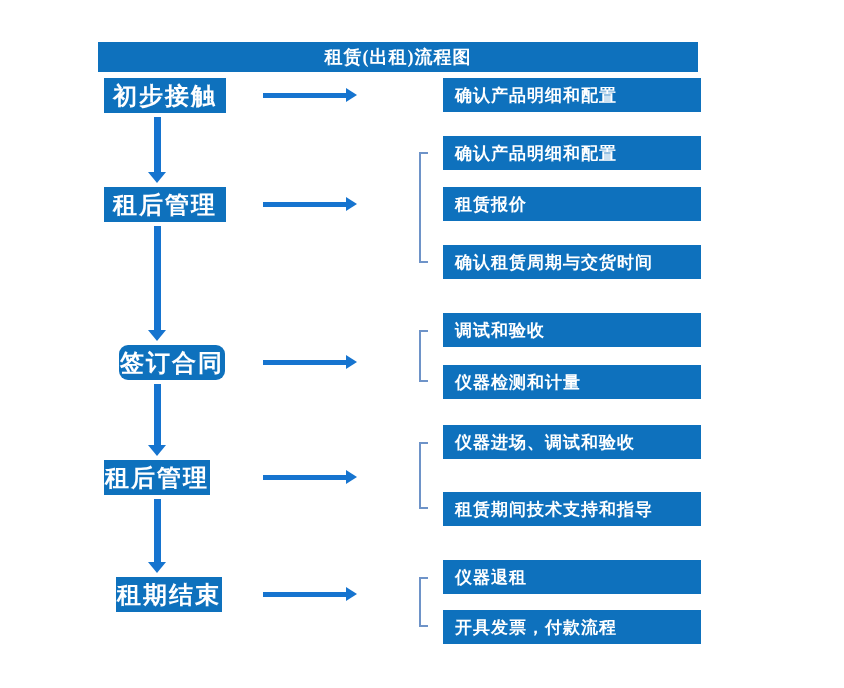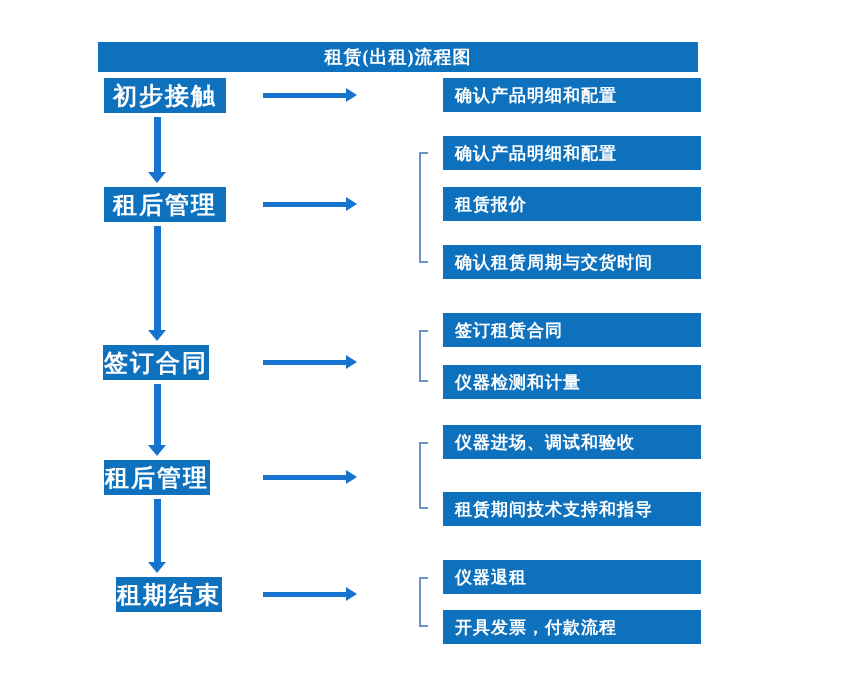--- a/index.html
+++ b/index.html
@@ -77,21 +77,21 @@
   <div class="title-bar">
     <span>租赁(出租)流程图</span>
   </div>
 
   <div class="stage-box" style="left:104px;top:78px;width:122px;">
       <span>初步接触</span>
     </div>
   <div class="stage-box" style="left:104px;top:187px;width:122px;">
       <span>租后管理</span>
     </div>
-  <div class="stage-box" style="left:103px;top:345px;width:106px;">
+  <div class="stage-box" style="left:119px;top:345px;width:106px;border-radius:9px;">
       <span>签订合同</span>
     </div>
   <div class="stage-box" style="left:104px;top:460px;width:106px;">
       <span>租后管理</span>
     </div>
   <div class="stage-box" style="left:116px;top:577px;width:106px;">
       <span>租期结束</span>
     </div>
 
   <div class="v-arrow" style="left:148px;top:117px;height:66px;">
@@ -143,21 +143,21 @@
   <div class="step-box" style="top:136px;">
       <span>确认产品明细和配置</span>
     </div>
   <div class="step-box" style="top:187px;align-items:center;">
       <span>租赁报价</span>
     </div>
   <div class="step-box" style="top:245px;">
       <span>确认租赁周期与交货时间</span>
     </div>
   <div class="step-box" style="top:313px;">
-      <span>签订租赁合同</span>
+      <span>调试和验收</span>
     </div>
   <div class="step-box" style="top:365px;">
       <span>仪器检测和计量</span>
     </div>
   <div class="step-box" style="top:425px;">
       <span>仪器进场、调试和验收</span>
     </div>
   <div class="step-box" style="top:492px;">
       <span>租赁期间技术支持和指导</span>
     </div>

